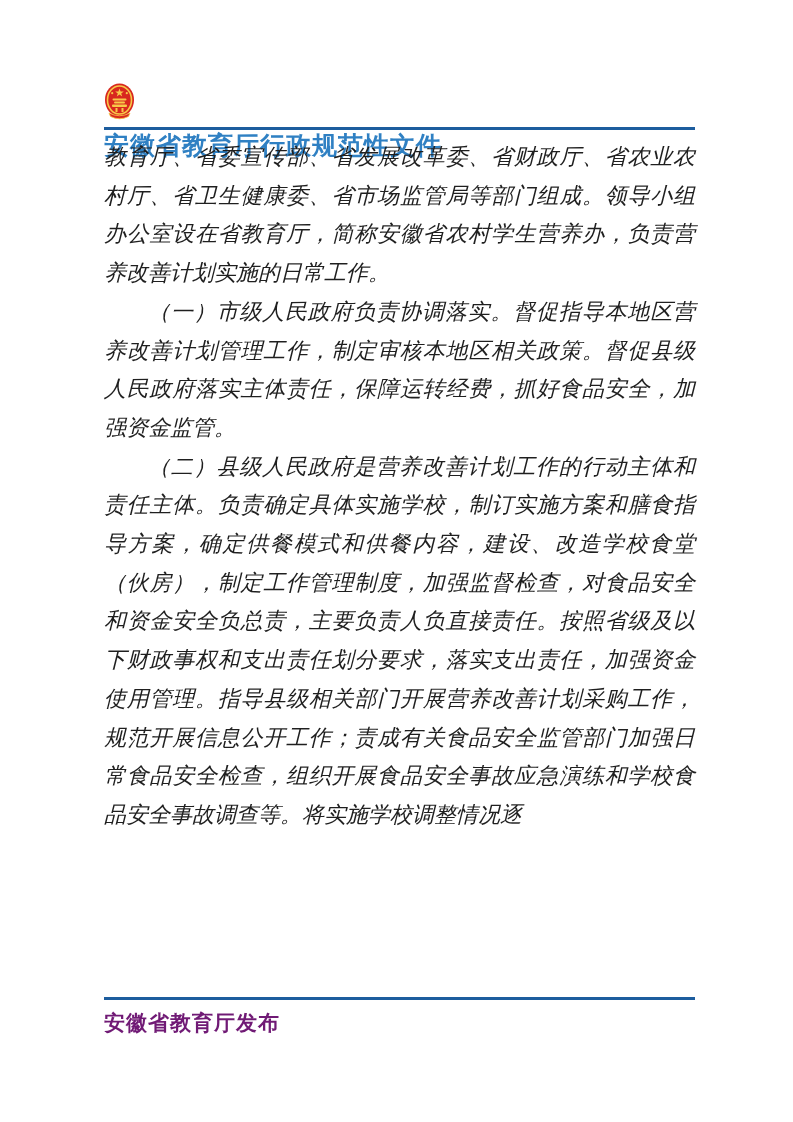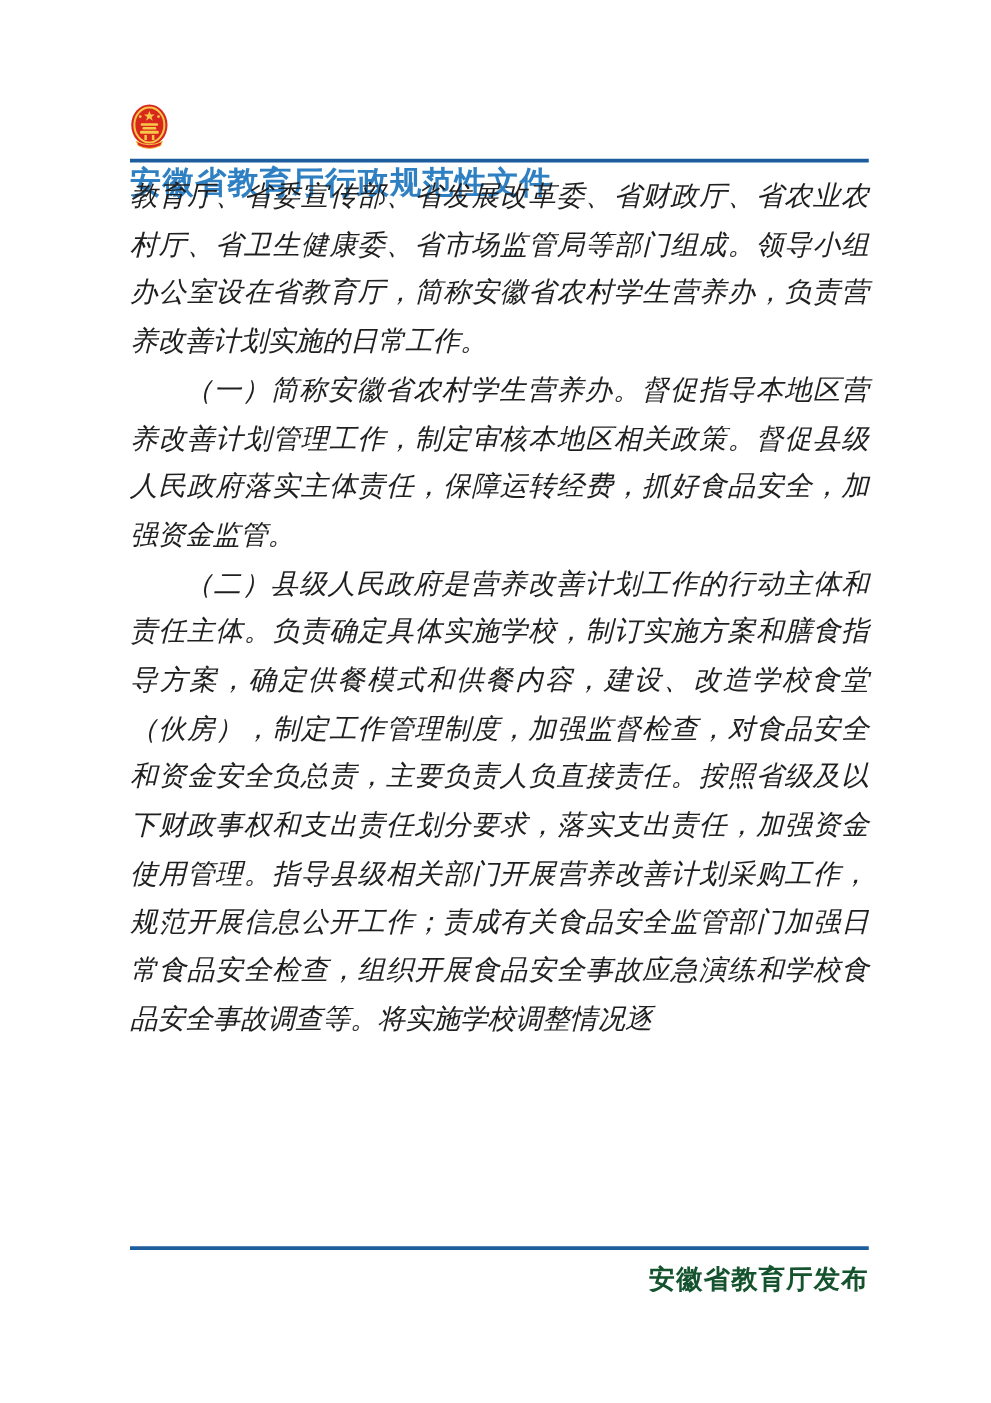--- a/index.html
+++ b/index.html
@@ -81,26 +81,26 @@
     top: 997px;
     width: 591px;
   }
   .footer-rule {
     width: 100%;
     height: 3px;
     background: #1d5d9e;
   }
   .publisher {
     margin-top: 9px;
-    text-align: right;
+    text-align: left;
     font-family: "Liberation Sans", sans-serif;
     font-weight: bold;
     font-size: 21px;
     letter-spacing: 1px;
-    color: #14532d;
+    color: #701a75;
   }
 </style>
 </head>
 <body>
 
 <div class="page">
 
   <header class="doc-header">
     <span class="emblem">
       <svg width="31" height="37" viewBox="0 0 31 37" xmlns="http://www.w3.org/2000/svg" aria-hidden="true">
@@ -118,21 +118,21 @@
         <path d="M5 30 Q15.5 35.5 26 30 L24.5 33.5 Q15.5 38 6.5 33.5 Z" fill="#d8281e" stroke="#f7c948" stroke-width="0.8"></path>
       </svg>
     </span>
     <h1 class="doc-title">安徽省教育厅行政规范性文件</h1>
   </header>
 
   <div class="header-rule"></div>
 
   <main class="doc-body">
     <p class="para no-indent"><span>教育厅、省委宣传部、省发展改革委、省财政厅、省农业农村厅、省卫生健康委、省市场监管局等部门组成。领导小组办公室设在省教育厅，简称安徽省农村学生营养办，负责营养改善计划实施的日常工作。</span></p>
-    <p class="para"><span>（一）简称安徽省农村学生营养办。督促指导本地区营养改善计划管理工作，制定审核本地区相关政策。督促县级人民政府落实主体责任，保障运转经费，抓好食品安全，加强资金监管。</span></p>
+    <p class="para"><span>（一）市级人民政府负责协调落实。督促指导本地区营养改善计划管理工作，制定审核本地区相关政策。督促县级人民政府落实主体责任，保障运转经费，抓好食品安全，加强资金监管。</span></p>
     <p class="para"><span>（二）县级人民政府是营养改善计划工作的行动主体和责任主体。负责确定具体实施学校，制订实施方案和膳食指导方案，确定供餐模式和供餐内容，建设、改造学校食堂（伙房），制定工作管理制度，加强监督检查，对食品安全和资金安全负总责，主要负责人负直接责任。按照省级及以下财政事权和支出责任划分要求，落实支出责任，加强资金使用管理。指导县级相关部门开展营养改善计划采购工作，规范开展信息公开工作；责成有关食品安全监管部门加强日常食品安全检查，组织开展食品安全事故应急演练和学校食品安全事故调查等。将实施学校调整情况逐</span></p>
   </main>
 
   <footer class="doc-footer">
     <div class="footer-rule"></div>
     <div class="publisher">安徽省教育厅发布</div>
   </footer>
 
 </div>
 

